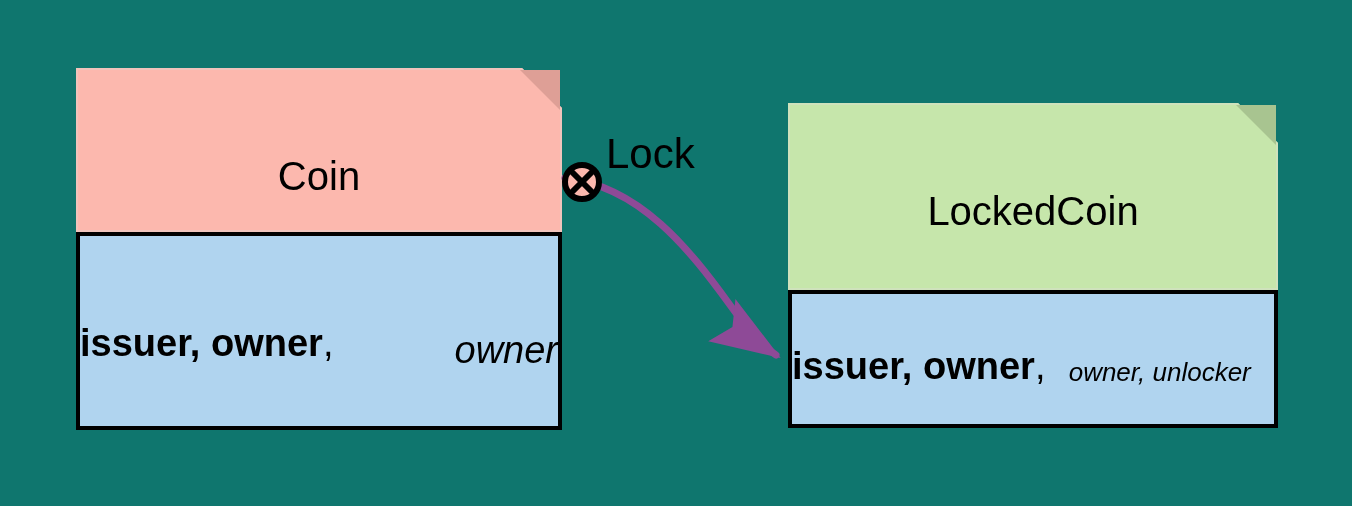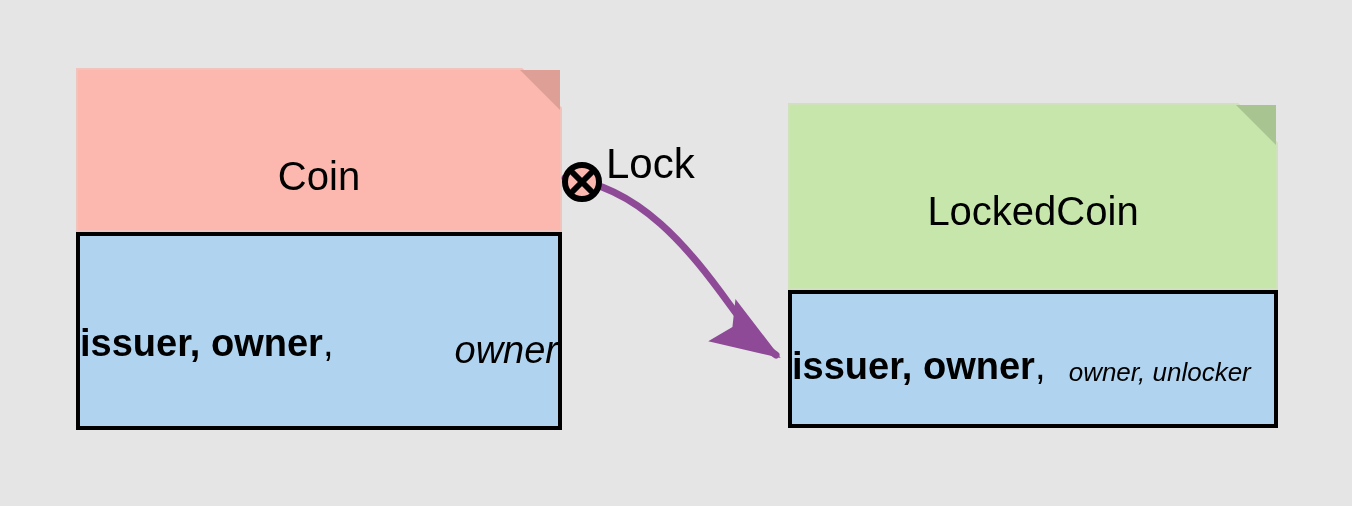--- a/index.html
+++ b/index.html
@@ -7,21 +7,21 @@
     padding: 0;
     background: #ffffff;
   }
   body {
     font-family: "Liberation Sans", sans-serif;
   }
   #canvas {
     position: relative;
     width: 1352px;
     height: 506px;
-    background: #e5e5e5;
+    background: #0f766e;
     overflow: hidden;
   }
 
   
   .node {
     position: absolute;
   }
   .node-header {
     position: absolute;
     left: 0;
@@ -140,15 +140,15 @@
 
     <path d="M 565,178 C 640,186 690,250 730,305 C 748,330 762,346 776,355" fill="none" stroke="#8E4A97" stroke-width="7" stroke-linecap="round" marker-end="url(#arrowhead)"></path>
 
     <g>
       <circle cx="582" cy="182" r="17" fill="#FCB8AE" stroke="#000000" stroke-width="6"></circle>
       <line x1="570.5" y1="170.5" x2="593.5" y2="193.5" stroke="#000000" stroke-width="6"></line>
       <line x1="593.5" y1="170.5" x2="570.5" y2="193.5" stroke="#000000" stroke-width="6"></line>
     </g>
   </svg>
 
-  <div class="edge-label" style="left:606px; top:140px; font-size:42px;">Lock</div>
+  <div class="edge-label" style="left:606px; top:130px; font-size:42px;">Lock</div>
 
 </div>
 
 </body></html>

